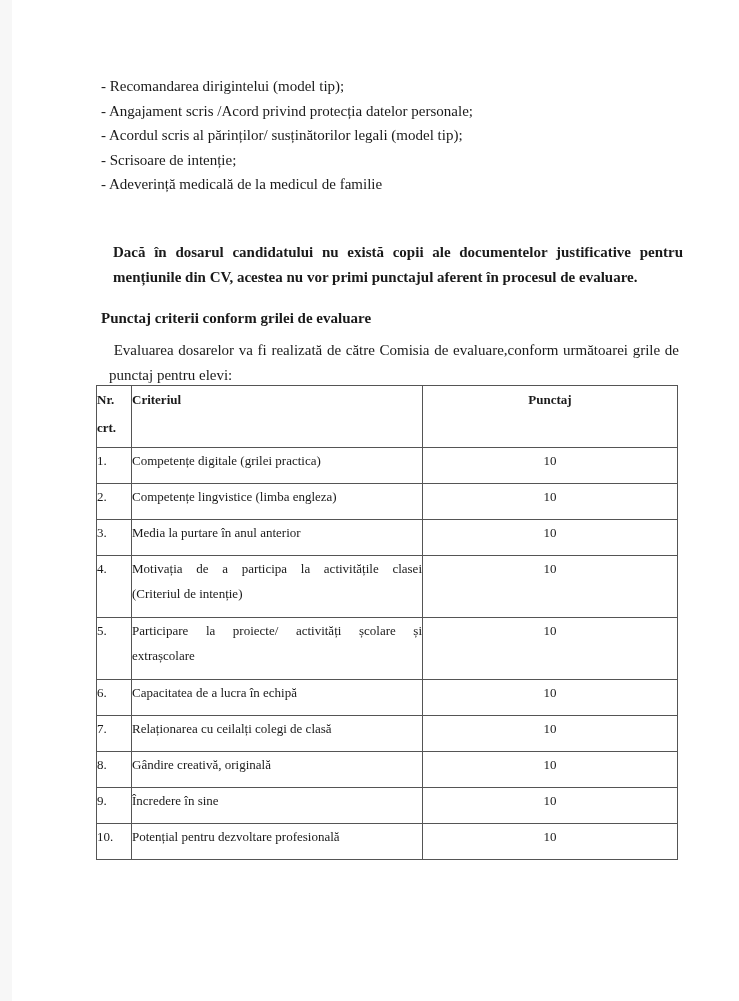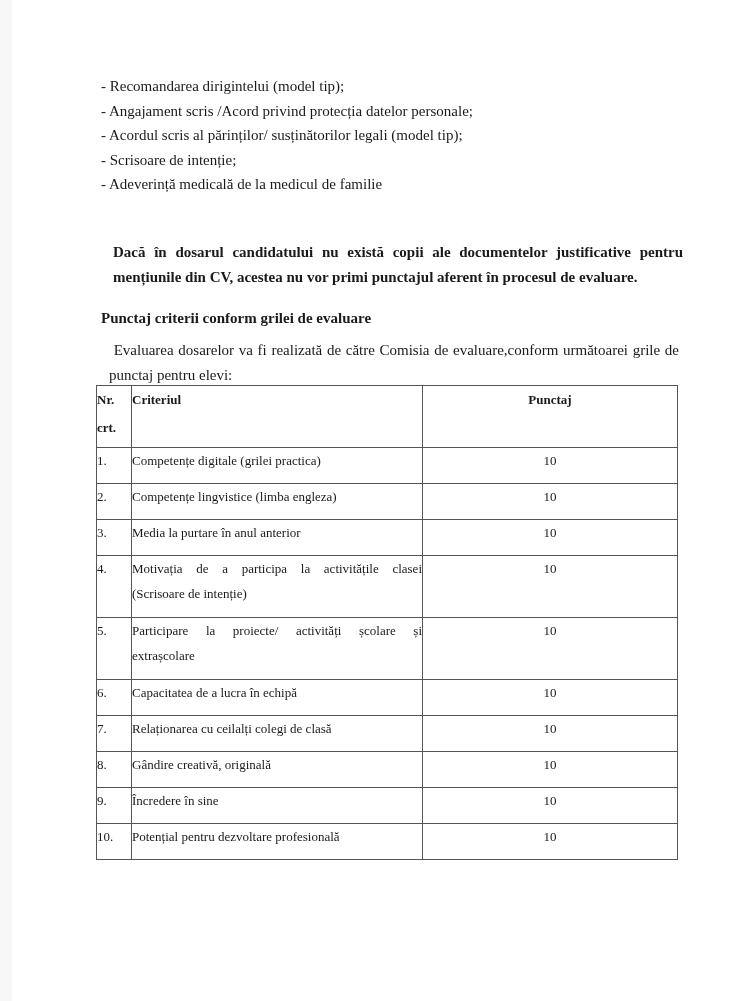--- a/index.html
+++ b/index.html
@@ -117,21 +117,21 @@
     </tr>
     <tr class="r1">
       <td class="nr">3.</td>
       <td class="crit">Media la purtare în anul anterior</td>
       <td class="pct">10</td>
     </tr>
     <tr class="r2">
       <td class="nr">4.</td>
       <td class="crit wrap">
         <span class="l1">Motivația de a participa la activitățile clasei</span>
-        <span class="l2">(Scrisoare de intenție)</span>
+        <span class="l2">(Criteriul de intenție)</span>
       </td>
       <td class="pct">10</td>
     </tr>
     <tr class="r2">
       <td class="nr">5.</td>
       <td class="crit wrap">
         <span class="l1">Participare la proiecte/ activități școlare și</span>
         <span class="l2">extrașcolare</span>
       </td>
       <td class="pct">10</td>

